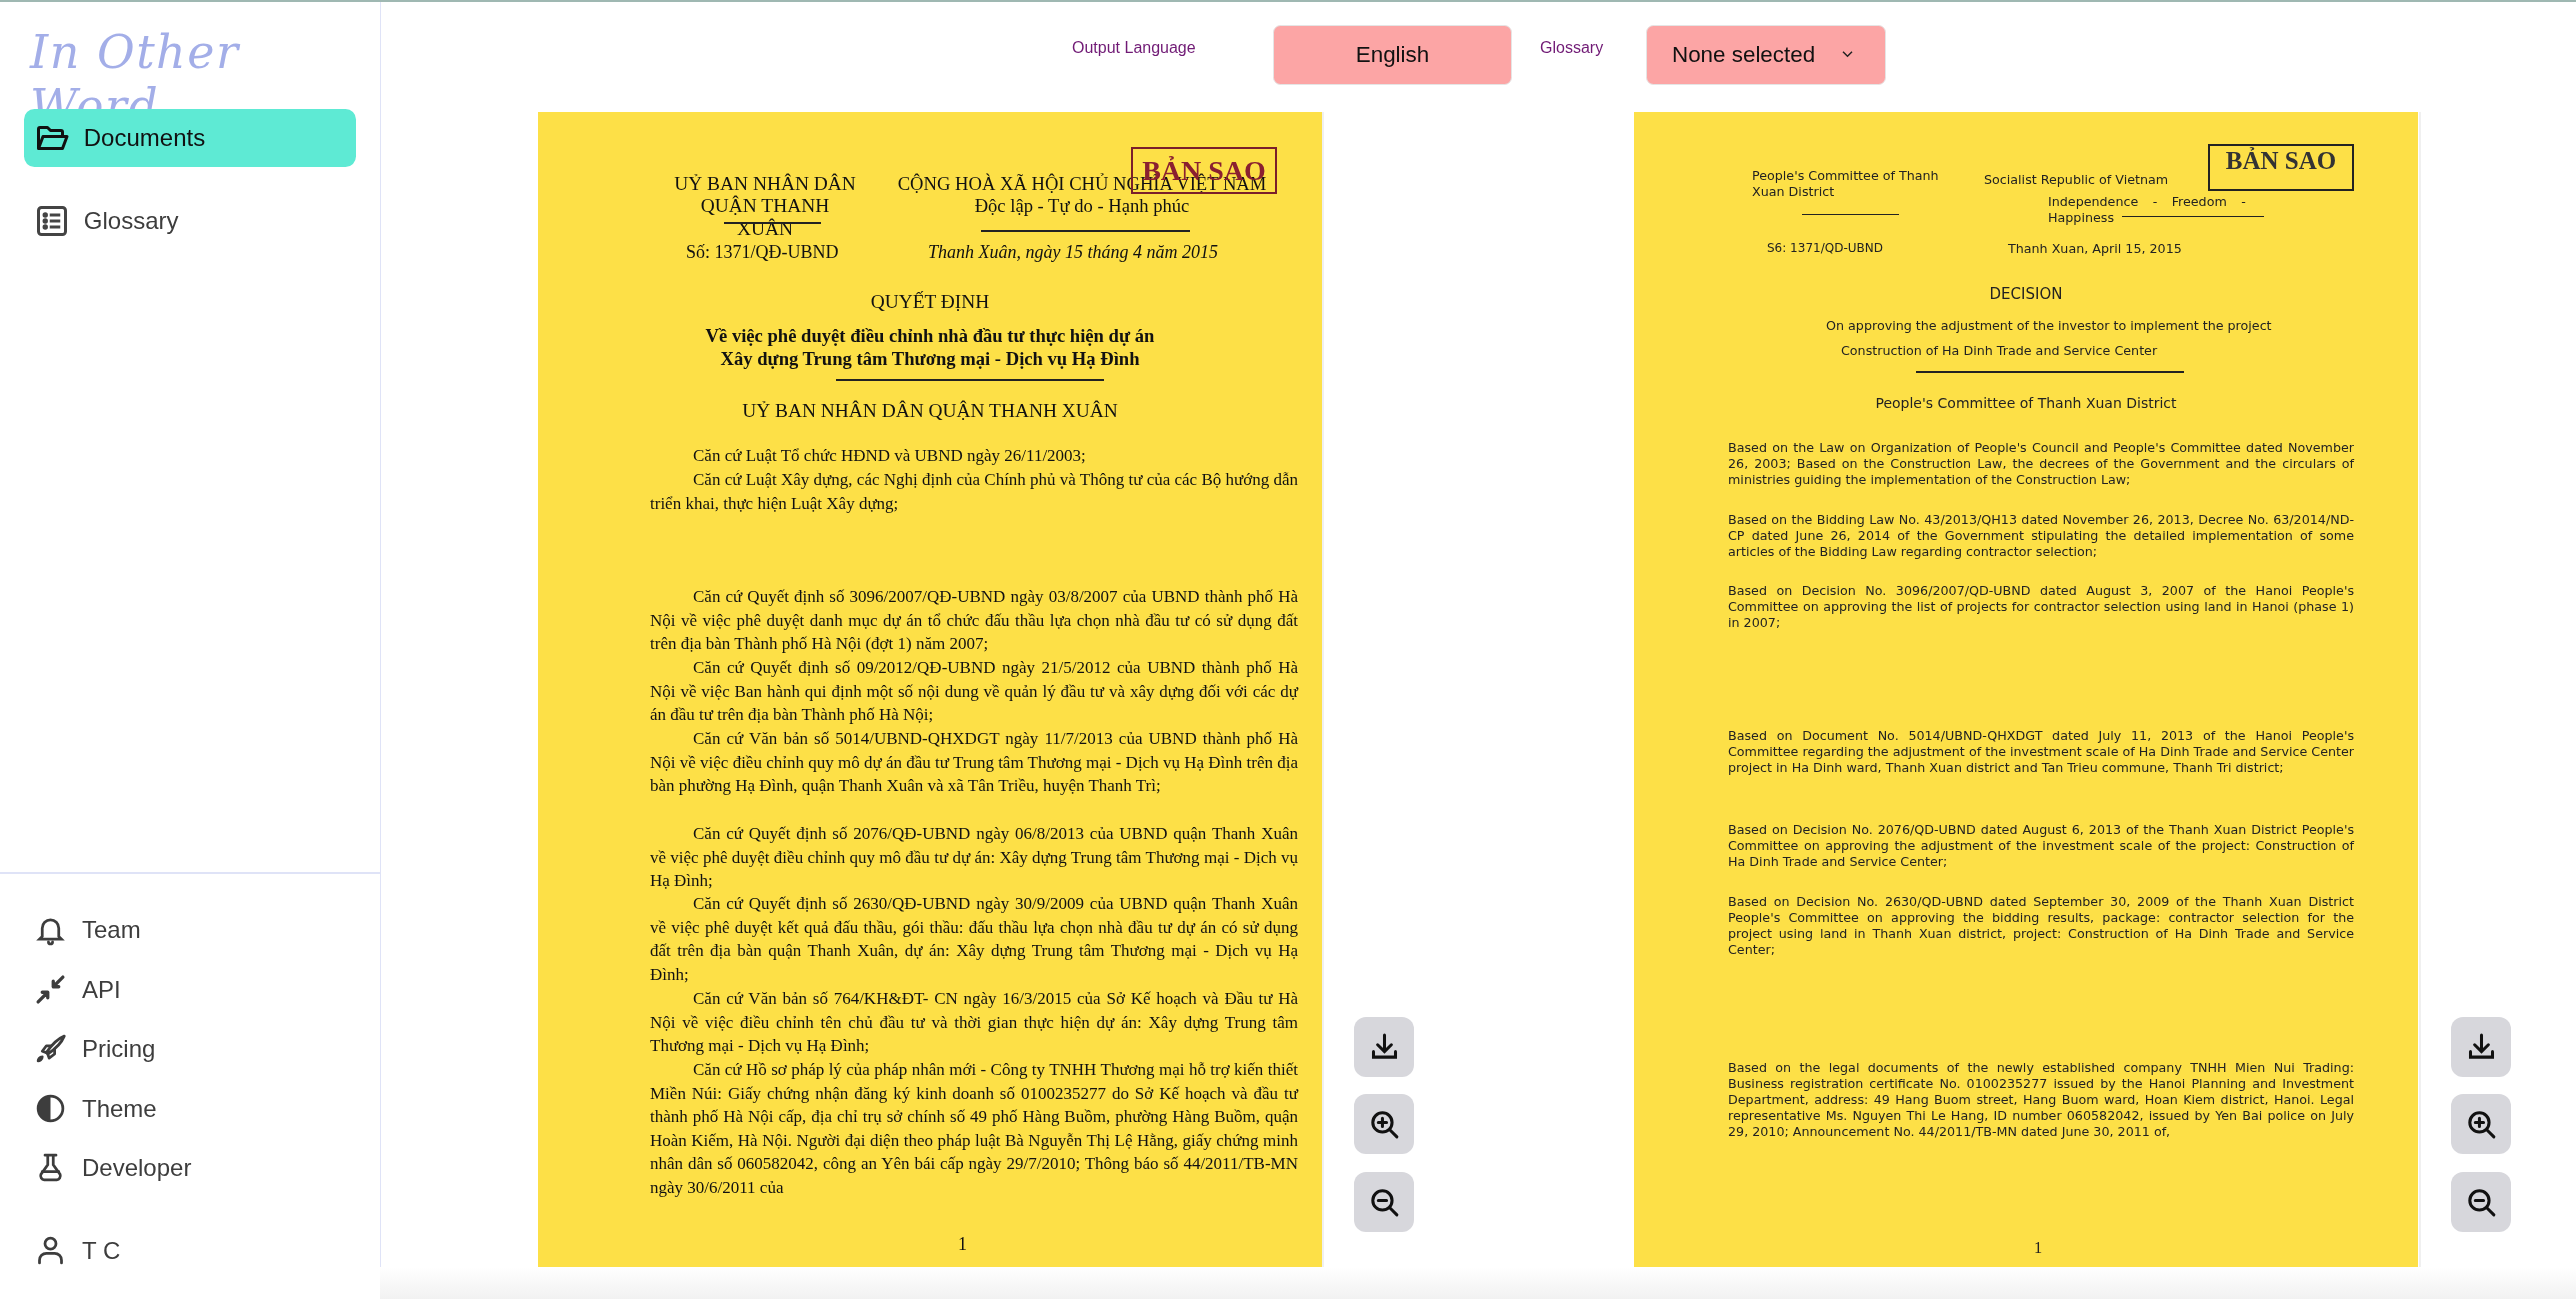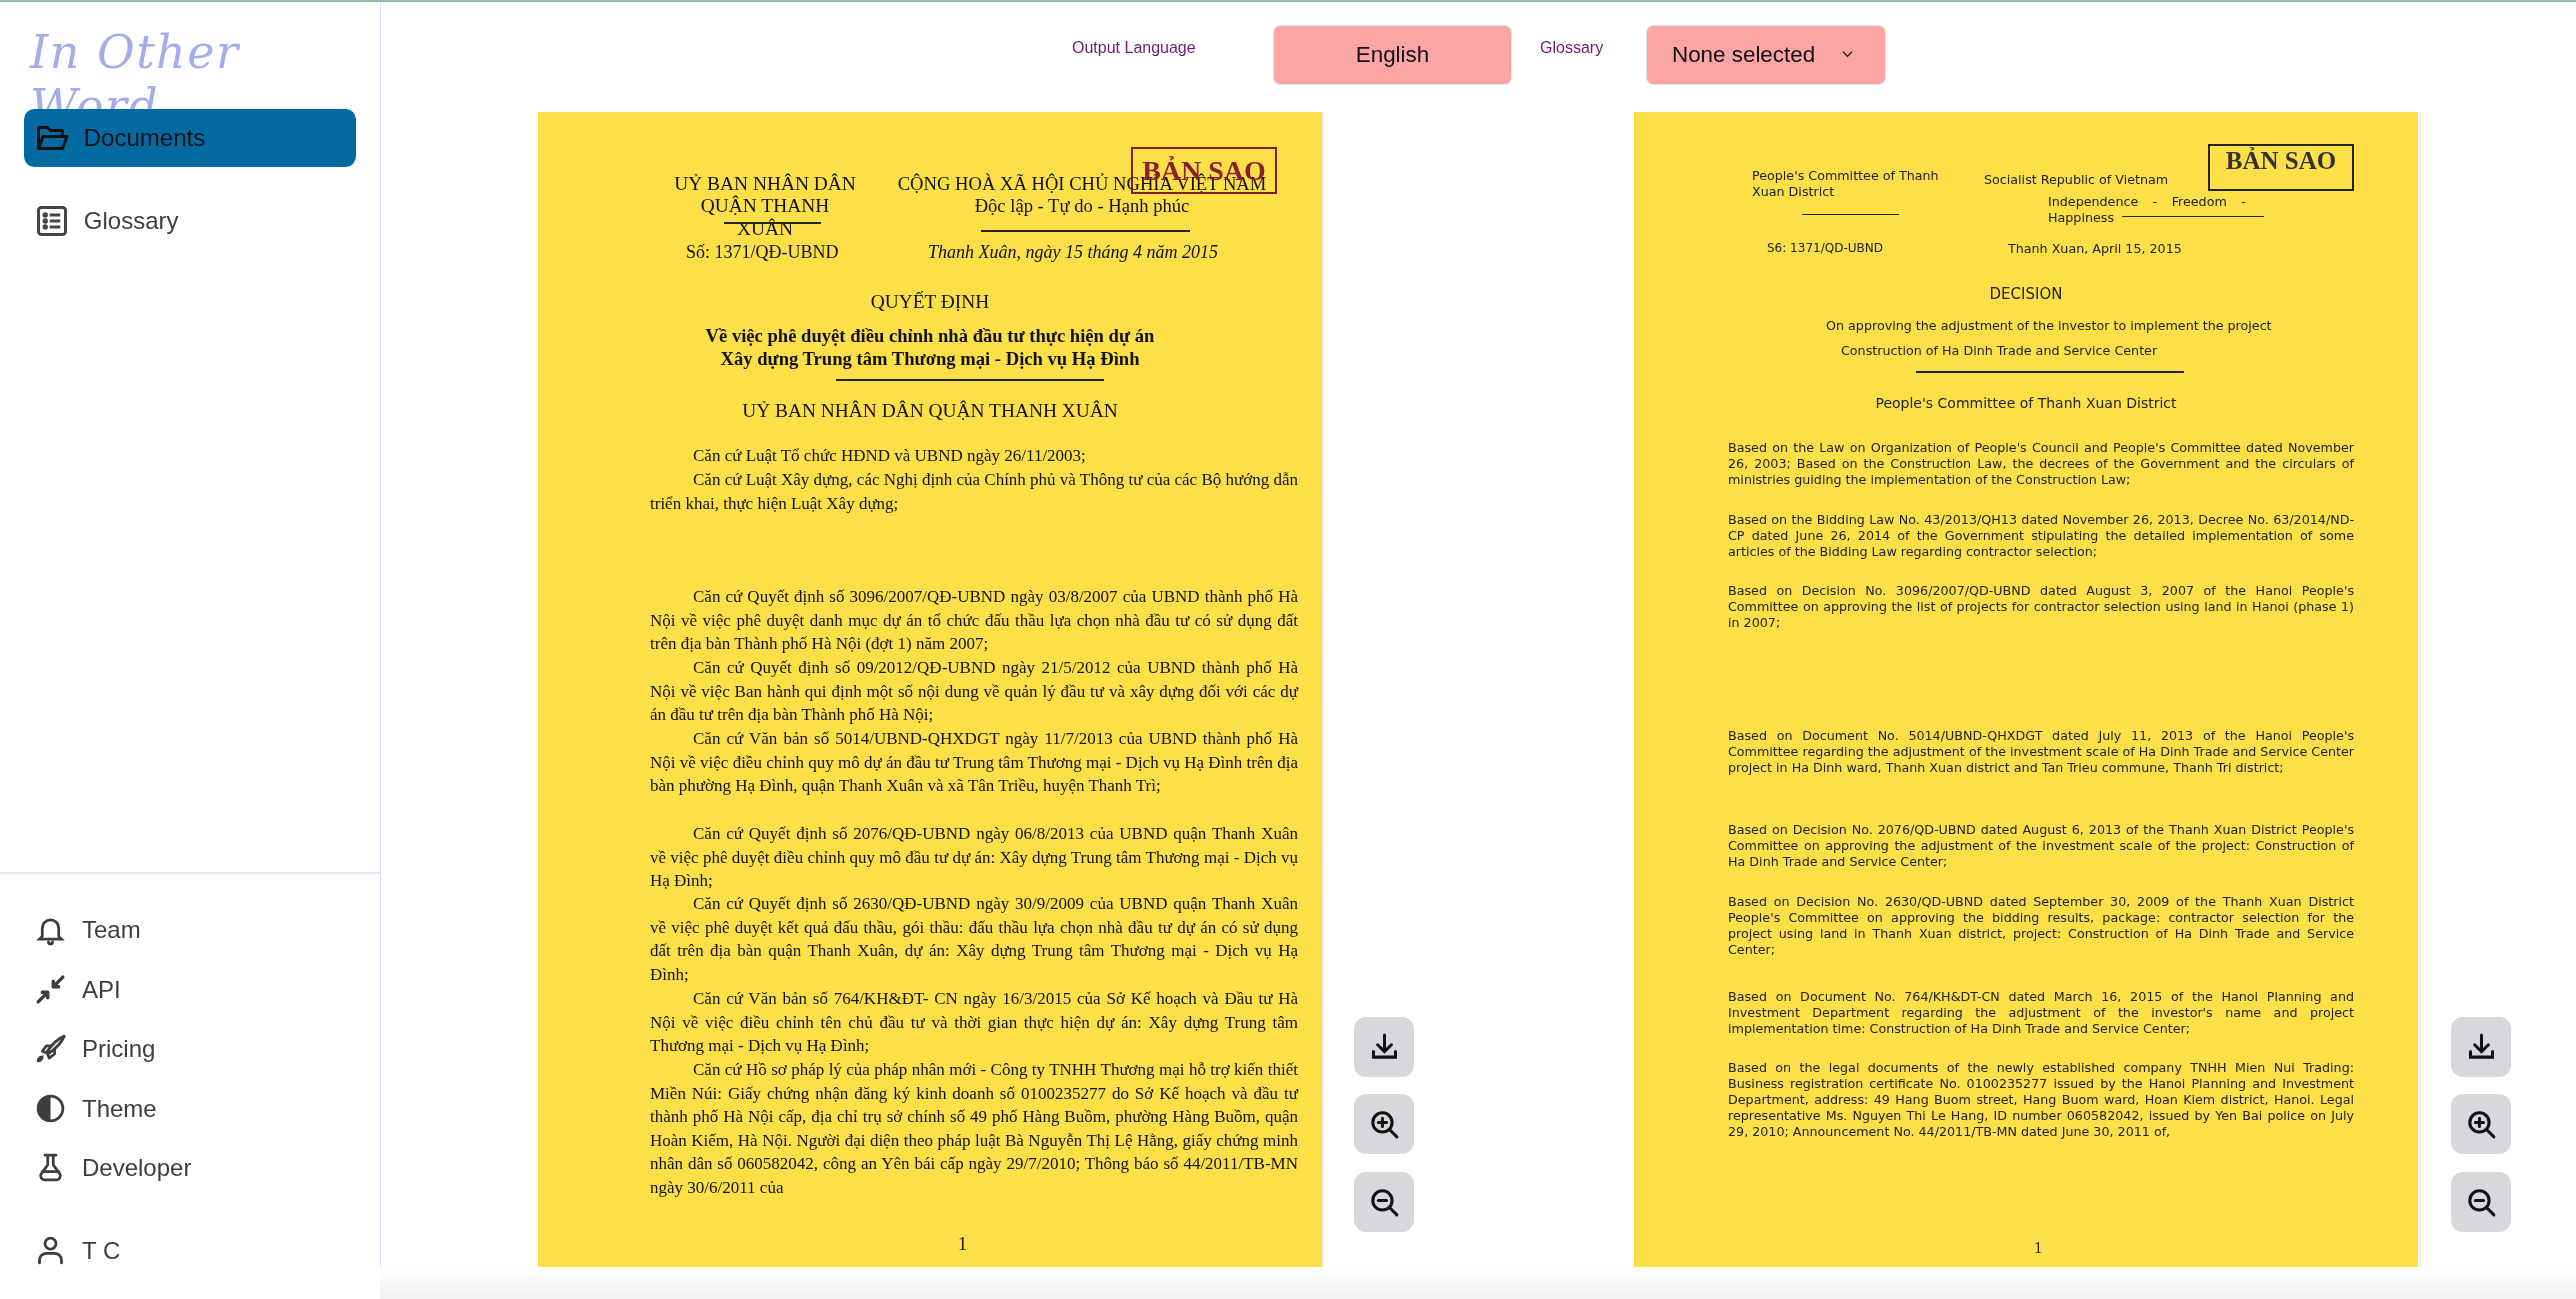--- a/index.html
+++ b/index.html
@@ -15,21 +15,21 @@
   }
   .logo {
     position:absolute; left:30px; top:22.4px; font-family:"DejaVu Serif", serif;
     font-style:italic; font-size:46px; color:#a3aee8; letter-spacing:1.5px;
   }
   .nav-item {
     position:absolute; left:24px; width:332px; height:58px; border-radius:10.4px;
     display:flex; align-items:center; gap:13.4px; padding-left:10.4px; box-sizing:border-box;
     font-size:24px; color:#3d3d3d; cursor:pointer;
   }
-  .nav-item.active { background:#0369a1; color:#111; }
+  .nav-item.active { background:#5eead4; color:#111; }
   .nav-item svg { width:36px; height:36px; flex:0 0 36px; }
   .sidebar-divider { position:absolute; left:0; top:870px; width:380px; height:1.5px; background:#dfe3f7; }
   .bottom-item {
     position:absolute; left:34px; height:45px; display:flex; align-items:center; gap:15px;
     font-size:24px; color:#3d3d3d; cursor:pointer;
   }
   .bottom-item svg { width:33px; height:33px; flex:0 0 33px; }
   
   .hdr-label { position:absolute; top:39px; font-size:16px; color:#701a75; }
   .hdr-box {
@@ -218,21 +218,20 @@
   <div class="tr" style="left:207px; top:231px; font-size:12.7px;">Construction of Ha Dinh Trade and Service Center</div>
   <div class="uline" style="left:282px; top:259px; width:268px;"></div>
   <div class="tr" style="left:0; top:283px; width:784px; text-align:center; font-size:14px;">People's Committee of Thanh Xuan District</div>
 
   <div class="para-tr tr" style="top:328px;">Based on the Law on Organization of People's Council and People's Committee dated November 26, 2003; Based on the Construction Law, the decrees of the Government and the circulars of ministries guiding the implementation of the Construction Law;</div>
   <div class="para-tr tr" style="top:400px;">Based on the Bidding Law No. 43/2013/QH13 dated November 26, 2013, Decree No. 63/2014/ND-CP dated June 26, 2014 of the Government stipulating the detailed implementation of some articles of the Bidding Law regarding contractor selection;</div>
   <div class="para-tr tr" style="top:471px;">Based on Decision No. 3096/2007/QD-UBND dated August 3, 2007 of the Hanoi People's Committee on approving the list of projects for contractor selection using land in Hanoi (phase 1) in 2007;</div>
   <div class="para-tr tr" style="top:616px;">Based on Document No. 5014/UBND-QHXDGT dated July 11, 2013 of the Hanoi People's Committee regarding the adjustment of the investment scale of Ha Dinh Trade and Service Center project in Ha Dinh ward, Thanh Xuan district and Tan Trieu commune, Thanh Tri district;</div>
   <div class="para-tr tr" style="top:710px;">Based on Decision No. 2076/QD-UBND dated August 6, 2013 of the Thanh Xuan District People's Committee on approving the adjustment of the investment scale of the project: Construction of Ha Dinh Trade and Service Center;</div>
   <div class="para-tr tr" style="top:782px;">Based on Decision No. 2630/QD-UBND dated September 30, 2009 of the Thanh Xuan District People's Committee on approving the bidding results, package: contractor selection for the project using land in Thanh Xuan district, project: Construction of Ha Dinh Trade and Service Center;</div>
-  <div class="para-tr tr" style="top:877px;">Based on Document No. 764/KH&amp;DT-CN dated March 16, 2015 of the Hanoi Planning and Investment Department regarding the adjustment of the investor's name and project implementation time: Construction of Ha Dinh Trade and Service Center;</div>
   <div class="para-tr tr" style="top:948px;">Based on the legal documents of the newly established company TNHH Mien Nui Trading: Business registration certificate No. 0100235277 issued by the Hanoi Planning and Investment Department, address: 49 Hang Buom street, Hang Buom ward, Hoan Kiem district, Hanoi. Legal representative Ms. Nguyen Thi Le Hang, ID number 060582042, issued by Yen Bai police on July 29, 2010; Announcement No. 44/2011/TB-MN dated June 30, 2011 of,</div>
 
   <div class="tr" style="left:400px; top:1126px; font-size:16.4px; font-family:'Liberation Serif', serif;">1</div>
   <div class="scan-note" style="left:630px; top:1157px; font-size:7.5px;">Scanned with CamScanner</div>
 </div>
 
 <div class="pane-divider" style="left:2419px;"></div>
 
 <div class="tool-btn" style="left:2451px; top:1017px;">
   <svg viewBox="0 0 24 24" fill="none" stroke="#111" stroke-width="2.2" stroke-linecap="round">

